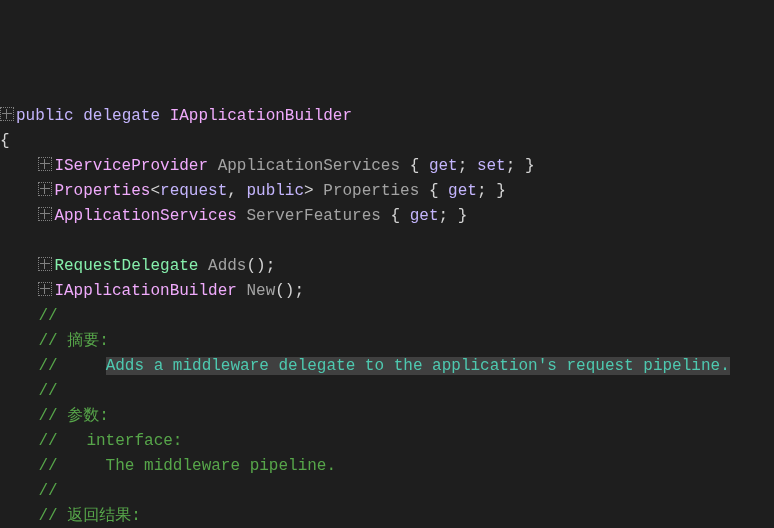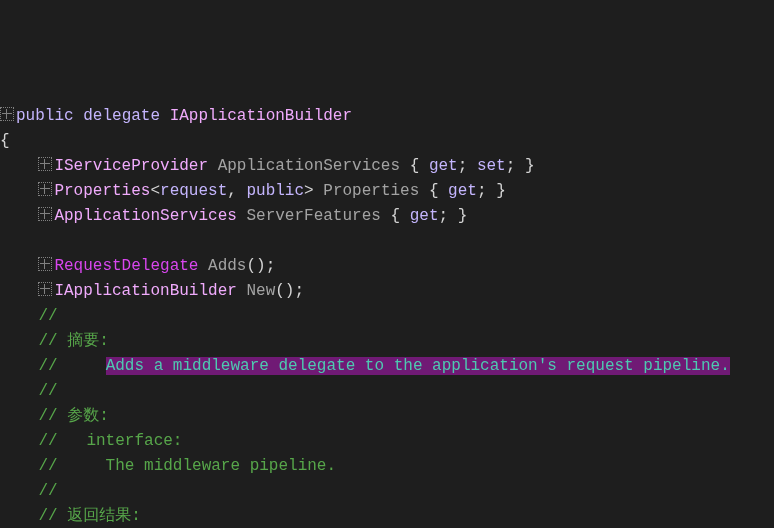--- a/index.html
+++ b/index.html
@@ -11,25 +11,25 @@
     white-space:pre;
     line-height:25px;
     padding:4px 0 8px 0;
     width:774px;
     height:528px;
     box-sizing:border-box;
     overflow:hidden;
   }
   .kw{color:#c4b5fd}
   .if{color:#f0abfc}
-  .tp{color:#d946ef}
+  .tp{color:#86efac}
   .cm{color:#57a64a}
   .br{color:#d4d4d4}
   .pn{color:#a3a3a3}
-  .sel{background:#701a75;color:#4ec9b0}
+  .sel{background:#404040;color:#4ec9b0}
   .out{
     display:inline-block;
     width:14px;height:14px;
     border:1px dotted #808080;
     box-sizing:border-box;
     vertical-align:-1px;
     margin-right:2px;
     position:relative;
   }
   .out::before{

